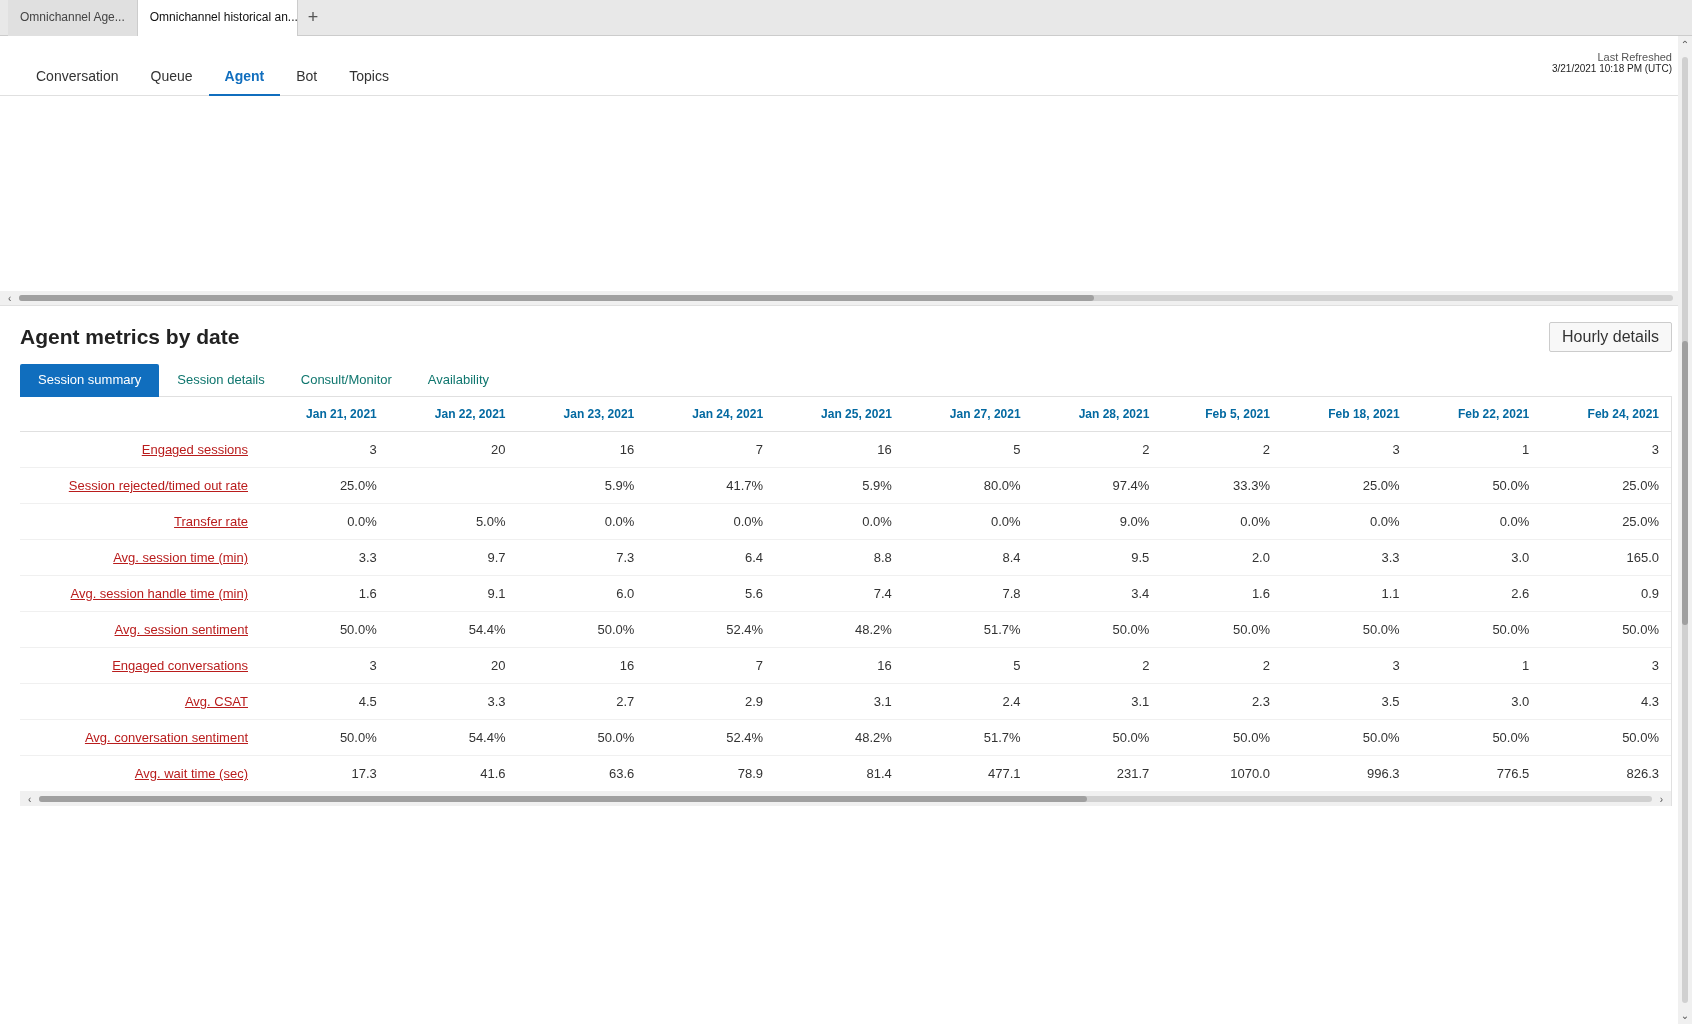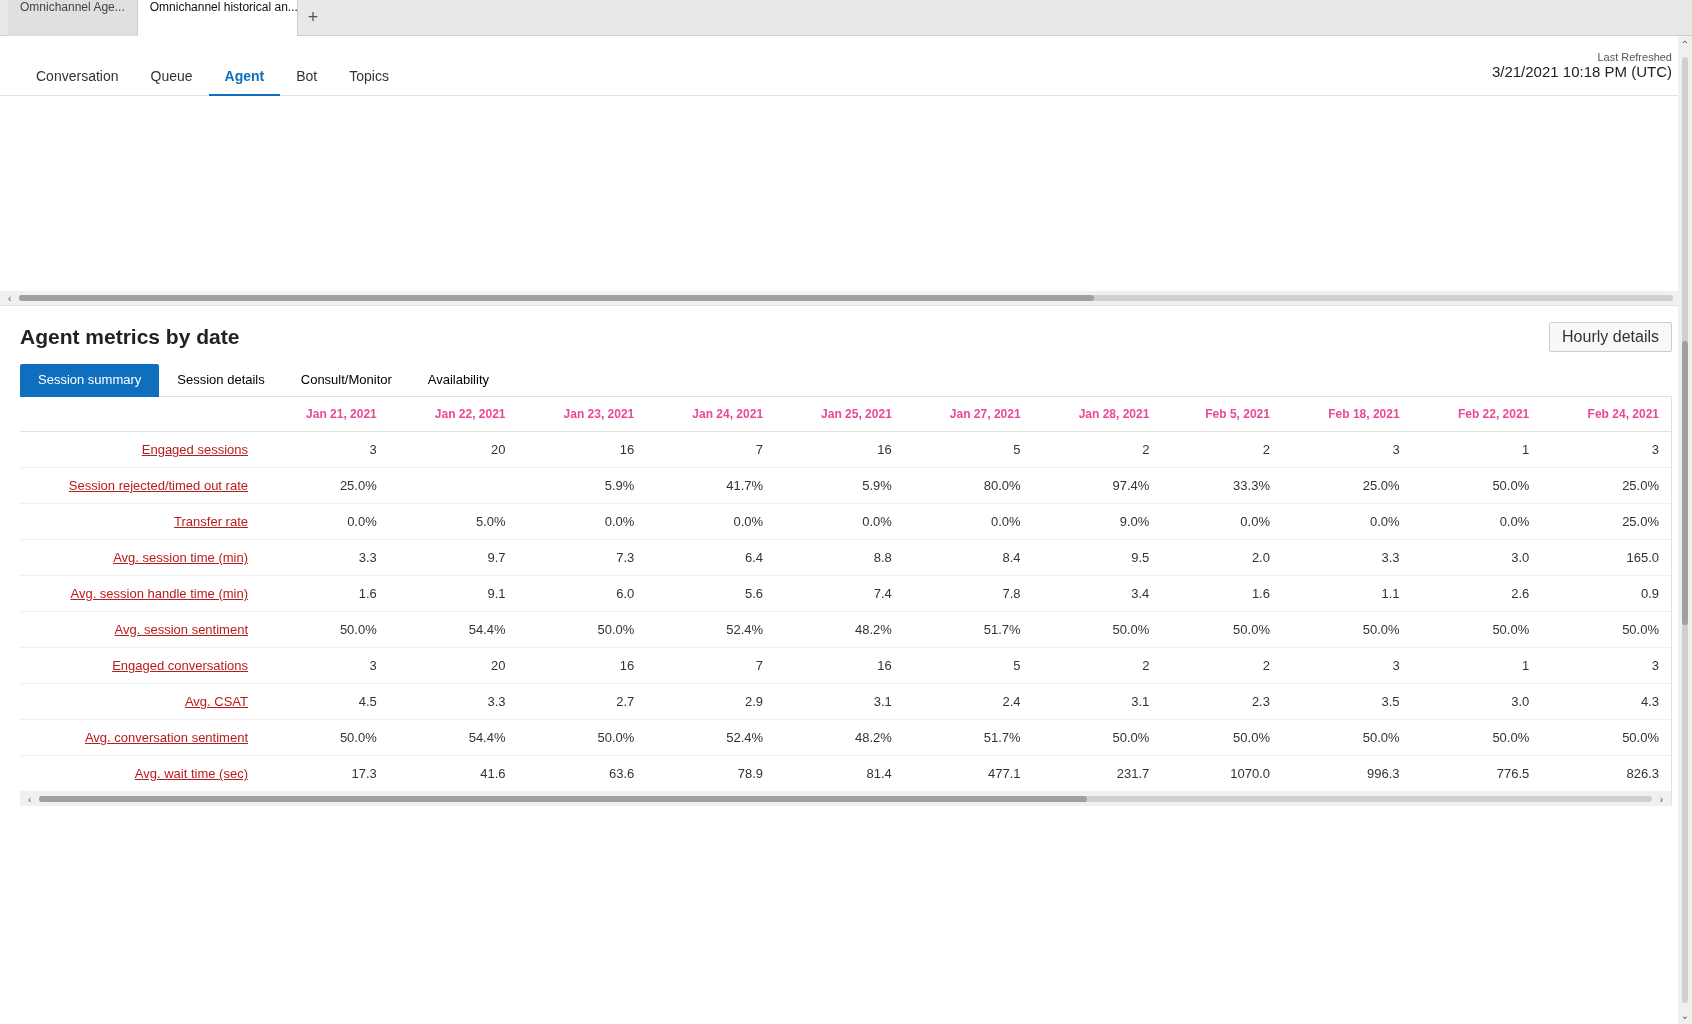--- a/index.html
+++ b/index.html
@@ -9,22 +9,22 @@
     .browser-tabs {
       display: flex;
       align-items: center;
       background: #e8e8e8;
       height: 36px;
       padding: 0 8px;
       border-bottom: 1px solid #ccc;
     }
     .tab {
       display: flex;
-      align-items: flex-start;
-      padding: 0 12px;
+      align-items: flex-end;
+      padding: 12px 12px;
       height: 36px;
       background: #e0e0e0;
       border-right: 1px solid #ccc;
       font-size: 12px;
       color: #444;
       cursor: pointer;
       max-width: 160px;
       overflow: hidden;
       white-space: nowrap;
       text-overflow: ellipsis;
@@ -80,21 +80,21 @@
       top: 15px;
       text-align: right;
       font-size: 11px;
       color: #555;
     }
     .last-refreshed-label {
       font-size: 11px;
       color: #555;
     }
     .last-refreshed-value {
-      font-size: 15px;
+      font-size: 10px;
       color: #222;
       margin-left: 32px;
     }
 
     
     .main-content {
       flex: 1;
       padding: 0;
       overflow: hidden;
     }
@@ -170,21 +170,21 @@
     
     .sub-tabs {
       display: flex;
       align-items: flex-start;
       border-bottom: 1px solid #e0e0e0;
       margin-bottom: 0;
     }
     .sub-tab {
       padding: 8px 18px;
       font-size: 13px;
-      color: #000000;
+      color: #0f766e;
       cursor: pointer;
       border-bottom: 2px solid transparent;
       margin-bottom: -1px;
     }
     .sub-tab.active {
       background: #106ebe;
       color: #fff;
       border-bottom: 2px solid #106ebe;
       border-radius: 2px 2px 0 0;
     }
@@ -201,21 +201,21 @@
       width: 100%;
       border-collapse: collapse;
       font-size: 13px;
     }
     .data-table thead th {
       position: sticky;
       top: 0;
       background: #fff;
       font-weight: 600;
       font-size: 12px;
-      color: #ec4899;
+      color: #0369a1;
       padding: 10px 12px;
       text-align: right;
       border-bottom: 1px solid #e0e0e0;
       white-space: nowrap;
       z-index: 2;
     }
     .data-table thead th:first-child {
       text-align: left;
       width: 240px;
       min-width: 200px;

